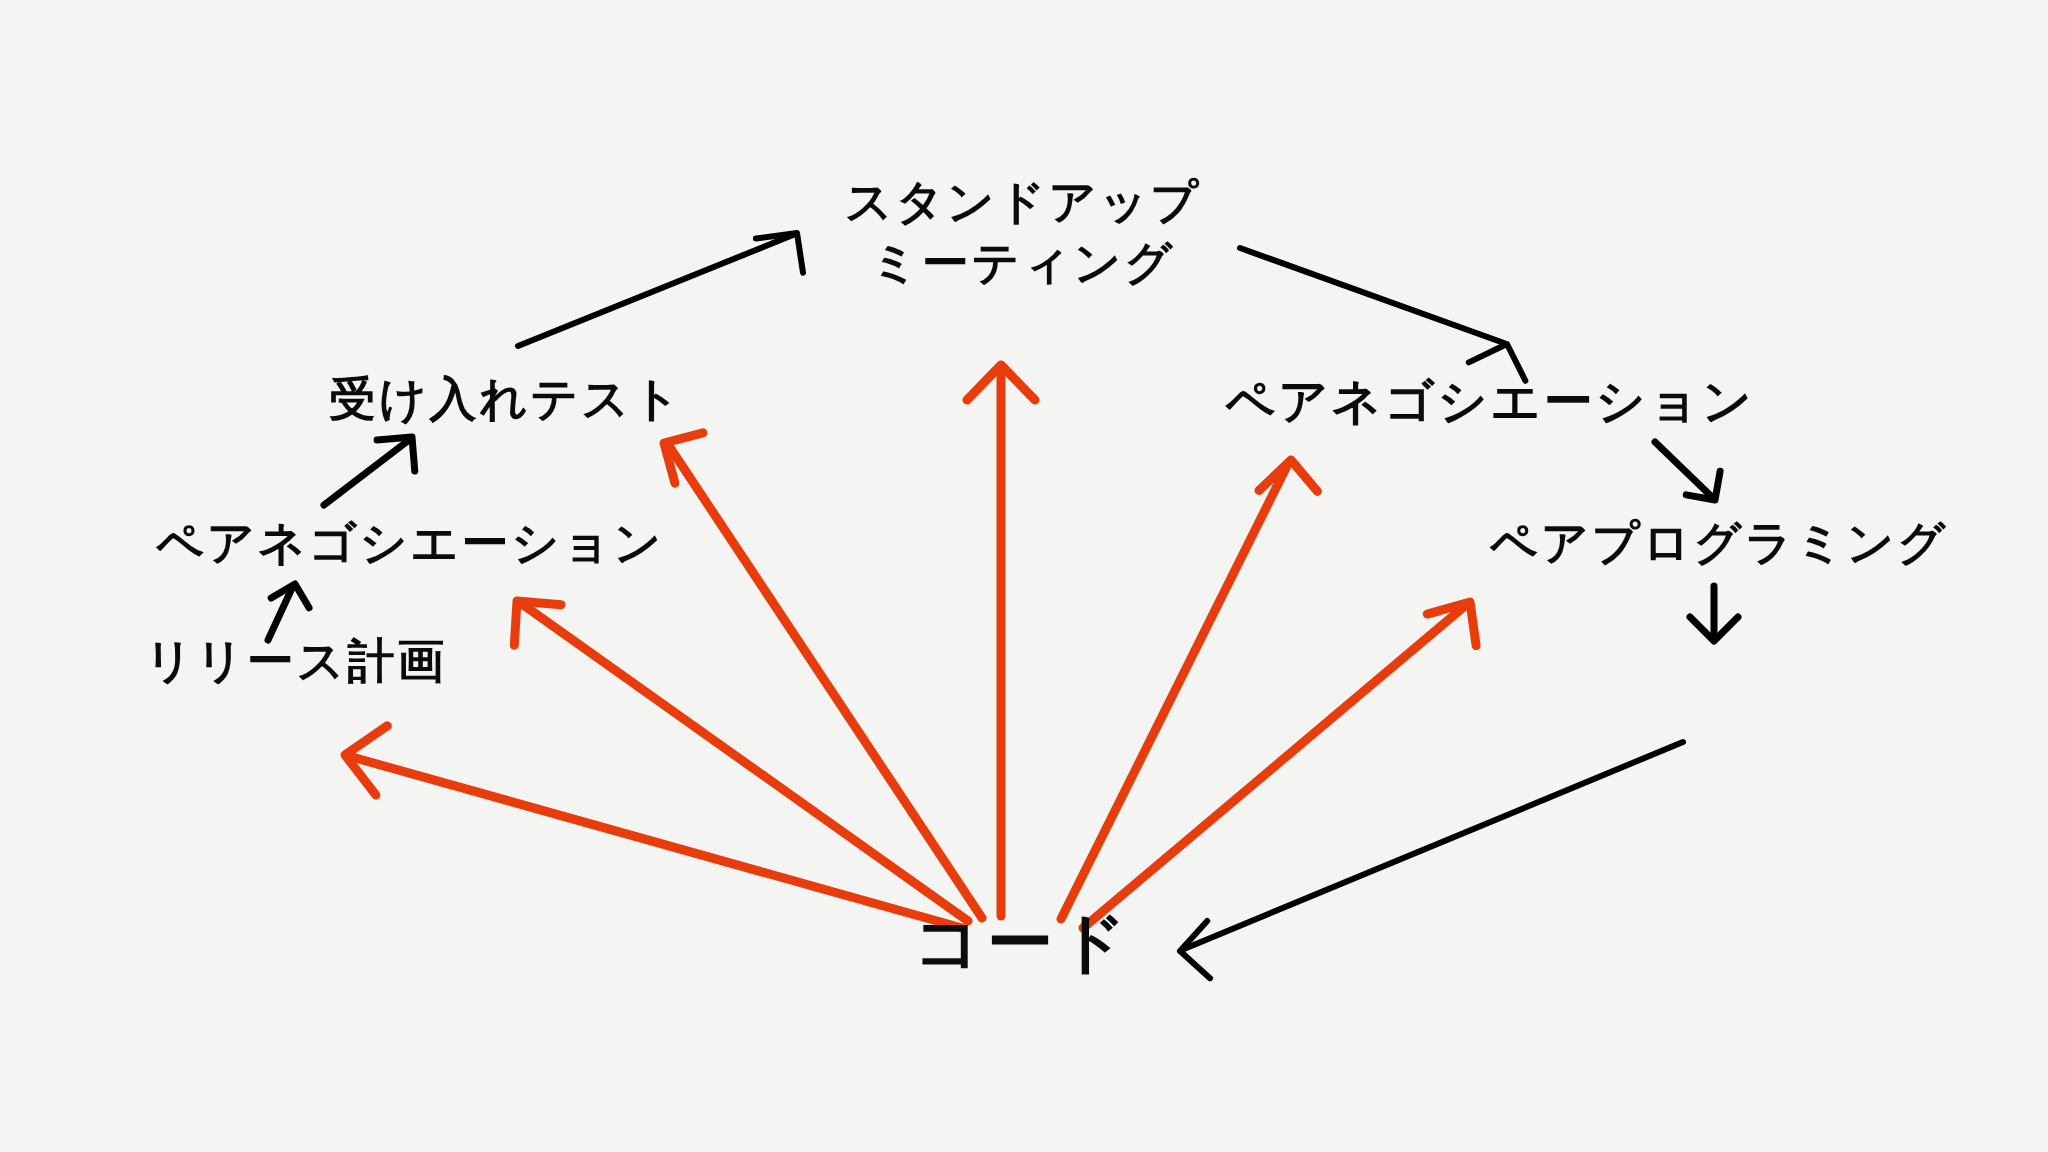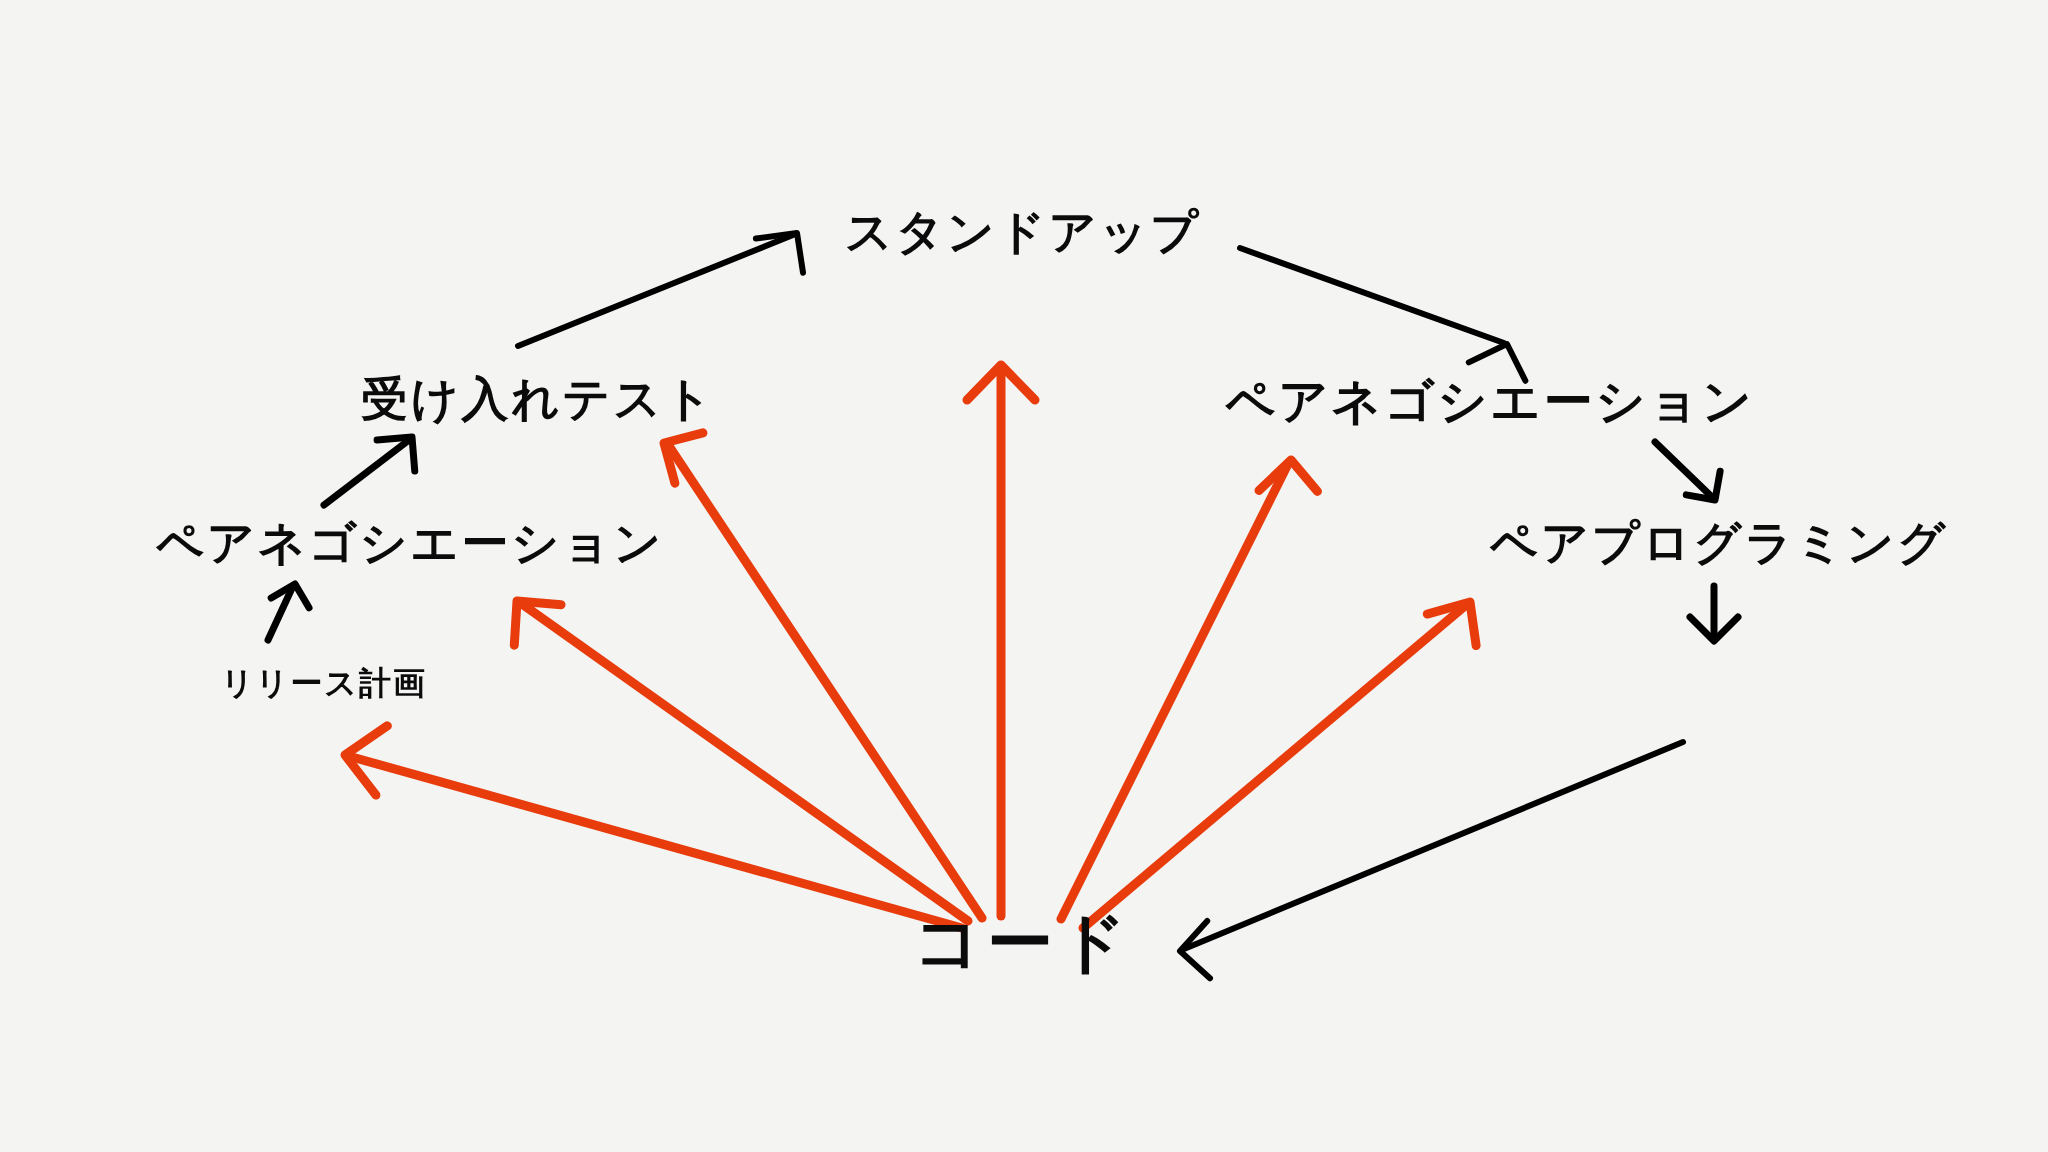--- a/index.html
+++ b/index.html
@@ -35,23 +35,23 @@
     transform: translate(-50%, -50%);
     -webkit-font-smoothing: antialiased;
   }
   .node-lines {
     display: block;
   }
   .node-line {
     display: block;
   }
   .n-standup      { left: 1023px; top: 232px; font-size: 47px; }
-  .n-accept       { left: 538px;  top: 399px; font-size: 47px; }
+  .n-accept       { left: 506px;  top: 399px; font-size: 47px; }
   .n-iteration    { left: 410px;  top: 543px; font-size: 47px; }
-  .n-release      { left: 296px;  top: 684px; font-size: 32px; margin-left: 28px; }
+  .n-release      { left: 296px;  top: 661px; font-size: 47px; }
   .n-pairneg      { left: 1490px; top: 402px; font-size: 49px; }
   .n-pairprog     { left: 1690px; top: 543px; font-size: 47px; margin-left: 29px; }
   .n-unittest     { left: 1745px; top: 684px; font-size: 47px; }
   .n-code         { left: 1023px; top: 948px; font-size: 66px; letter-spacing: 0.09em; font-family: Liberation Mono, monospace; }
 </style>
 </head>
 <body>
 
 <div id="page">
 
@@ -120,20 +120,21 @@
     <g>
       <line x1="1083" y1="928" x2="1466" y2="605" stroke="#e83c0c" stroke-width="9" stroke-linecap="round"></line>
       <polyline points="1426,608 1470,602 1470,646" fill="none" stroke="#e83c0c" stroke-width="9" stroke-linecap="round" stroke-linejoin="round" transform="rotate(-8 1470 602)"></polyline>
     </g>
 
   </svg>
 
   <div class="node n-standup">
     <span class="node-lines">
       <span class="node-line">スタンドアップ</span>
+      <span class="node-line">ミーティング</span>
     </span>
   </div>
 
   <div class="node n-accept">
     <span class="node-line">受け入れテスト</span>
   </div>
 
   <div class="node n-iteration">
     <span class="node-line">ペアネゴシエーション</span>
   </div>

